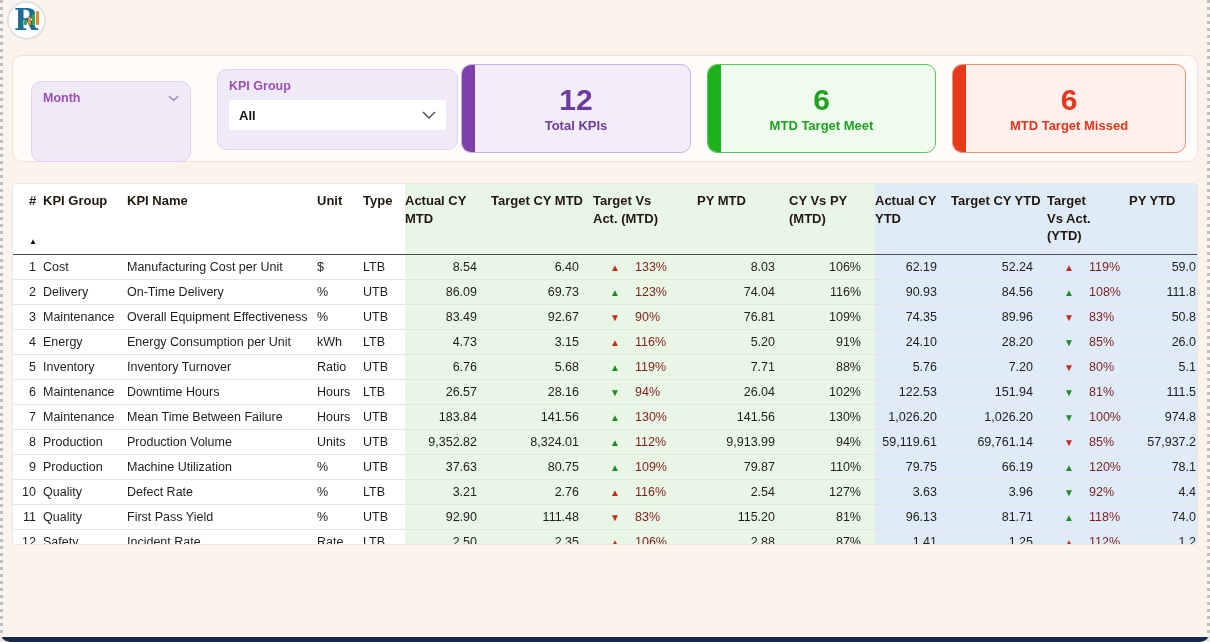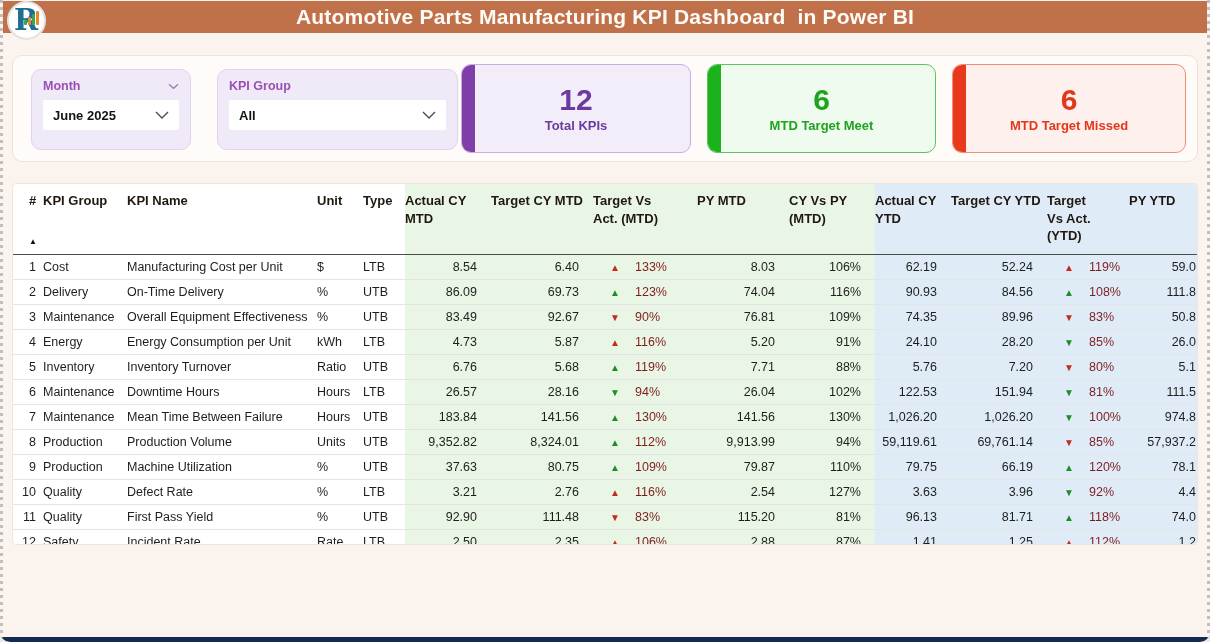--- a/index.html
+++ b/index.html
@@ -21,21 +21,21 @@
   .logo .r { position:absolute; left:5px; top:0px; font-family:"DejaVu Serif",serif; font-weight:bold;
              font-size:29px; color:#1C6E93; }
   .logo .bars { position:absolute; right:5px; bottom:13px; display:flex; align-items:flex-end; gap:1px; }
   .logo .bars i { display:block; width:3px; border-radius:1px; }
 
   
   .filter-panel { position:absolute; top:55px; left:12px; right:12px; height:107px;
                   background:#FEFBF9; border:1px solid #F2DFD6; border-radius:10px; }
   .slicer { position:absolute; top:13px; height:81px; background:#F0EAF8; border:1px solid #E0D3F0;
             border-radius:10px; padding:9px 11px; }
-  .slicer.month { left:18px; width:160px; }
+  .slicer.month { left:18px; width:160px;margin-top:12px; }
   .slicer.group { left:204px; width:241px; }
   .slicer-head { display:flex; align-items:center; justify-content:space-between; margin-bottom:7px; }
   .slicer-label { color:#9B4FB5; font-size:12.5px; font-weight:bold; }
   .dropdown { height:30px; background:#fff; border-radius:2px; display:flex; align-items:center;
               justify-content:space-between; padding:0 10px; cursor:pointer; }
   .dropdown .val { font-size:13px; font-weight:bold; color:#131313; }
   .chev svg { display:block; }
 
   
   .card { position:absolute; top:8px; height:89px; border-radius:10px; overflow:hidden;
@@ -73,49 +73,38 @@
   .tri.red { color:#C52A1A; } .tri.green { color:#1E8D24; }
   .pct { color:#7f1d1d; }
 </style>
 </head>
 <body>
 
 <div class="page">
   <div class="edge l"></div>
   <div class="edge r"></div>
 
-  <div class="header">
-    <div class="title">Automotive Parts Manufacturing KPI Dashboard  in Power BI</div>
-  </div>
   <div class="logo">
     <span class="r">R</span>
     <span class="bars">
       <i style="height:5px;background:#3BA54A;"></i>
         <i style="height:8px;background:#E58A2E;"></i>
       <i style="height:11px;background:#3BA54A;"></i>
         <i style="height:14px;background:#E58A2E;"></i>
     </span>
   </div>
 
   <div class="filter-panel">
 
     <div class="slicer month">
       <div class="slicer-head">
         <span class="slicer-label">Month</span>
         <span class="chev">
           <svg width="11" height="7" viewBox="0 0 12 7">
               <polyline points="1,1 6,5.5 11,1" fill="none" stroke="#9B7FB5" stroke-width="1.4"></polyline>
-            </svg>
-        </span>
-      </div>
-      <div class="dropdown">
-        <span class="val">June 2025</span>
-        <span class="chev">
-          <svg width="14" height="8" viewBox="0 0 14 8">
-              <polyline points="1,1 7,7 13,1" fill="none" stroke="#4a4a4a" stroke-width="1.3"></polyline>
             </svg>
         </span>
       </div>
     </div>
 
     <div class="slicer group">
       <div class="slicer-head">
         <span class="slicer-label">KPI Group</span>
       </div>
       <div class="dropdown">
@@ -233,21 +222,21 @@
             <td class="tva b"><span class="tri red">▼</span><span class="pct">83%</span></td>
             <td class="num b last">50.8</td>
           </tr>
           <tr>
             <td class="ci">4</td>
             <td class="cg">Energy</td>
             <td class="cn">Energy Consumption per Unit</td>
             <td class="cu">kWh</td>
             <td class="ct">LTB</td>
             <td class="num g">4.73</td>
-            <td class="num g">5.87</td>
+            <td class="num g">3.15</td>
             <td class="tva g"><span class="tri red">▲</span><span class="pct">116%</span></td>
             <td class="num g">5.20</td>
             <td class="num g">91%</td>
             <td class="num b">24.10</td>
             <td class="num b">28.20</td>
             <td class="tva b"><span class="tri green">▼</span><span class="pct">85%</span></td>
             <td class="num b last">26.0</td>
           </tr>
           <tr>
             <td class="ci">5</td>

